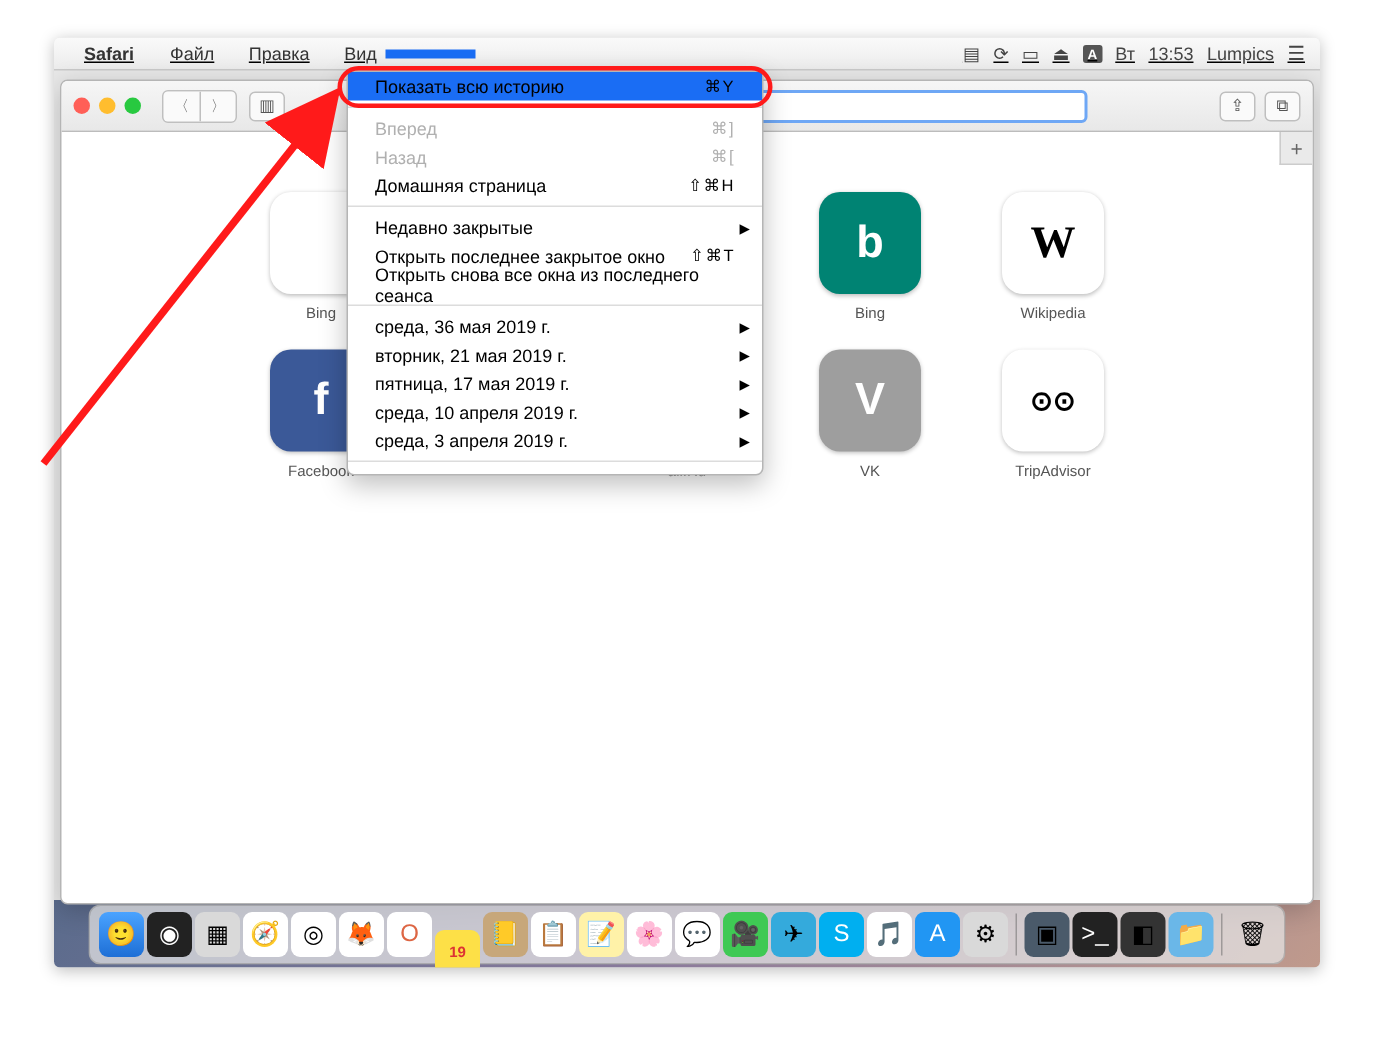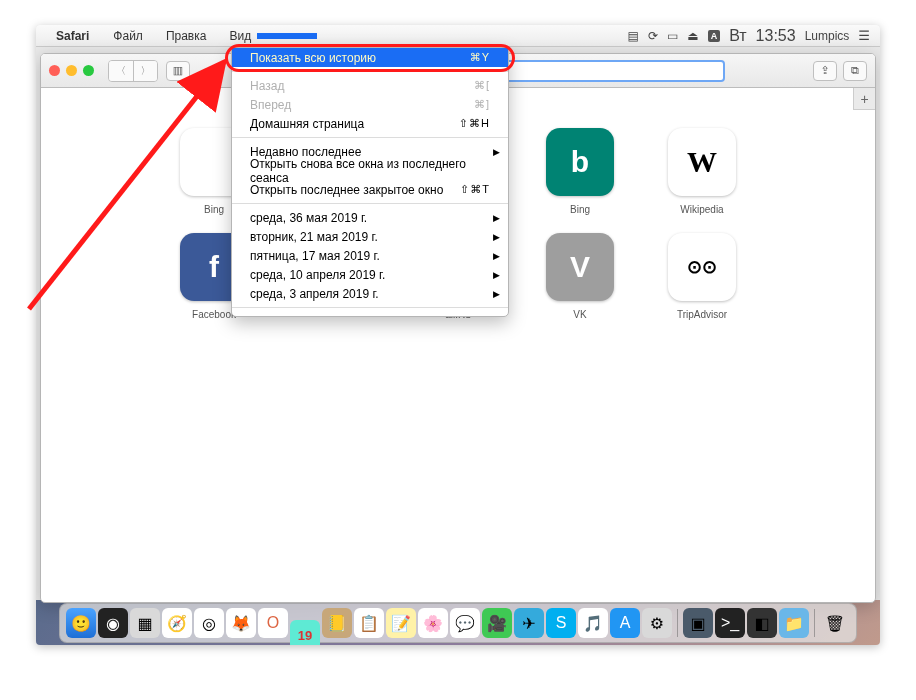--- a/index.html
+++ b/index.html
@@ -1,28 +1,28 @@
 <!DOCTYPE html>
 <html><head>
 <meta charset="utf-8">
 <style>
 * { margin: 0; padding: 0; box-sizing: border-box; font-family: -apple-system, "Helvetica Neue", Arial, sans-serif; }
 body { width: 916px; height: 700px; background: #fff; position: relative; overflow: hidden; }
 
-.screenshot-frame { position: absolute; left: 36px; top: 25px; width: 844px; height: 620px; box-shadow: 0 2px 10px rgba(0,0,0,0.25); background:#e8e8e8; border-radius:4px; overflow:hidden;}
+.screenshot-frame { position: absolute; left: 36px; top: 25px; width: 844px; height: 620px; box-shadow: 0 2px 10px rgba(0,0,0,0.25); background:#e8e8e8; border-radius:4px; overflow:hidden;text-decoration:underline;}
 .desktop-bg { position:absolute; left:0; right:0; bottom:0; height:45px; background: linear-gradient(135deg,#5a6b8c,#8a7a9c,#c09a8c);}
 .menubar { height: 22px; background: linear-gradient(#fafafa,#ececec); border-bottom:1px solid #c9c9c9; display:flex; align-items:center; font-size:12px; color:#333; padding: 0 10px; position:relative;}
 .menubar .apple { font-size:14px; margin-right:10px;}
 .menubar .app-name { font-weight:700; margin-right:12px;}
 .menubar .menu-item { margin-right:11px; cursor:default;margin-left:12px;}
 .menubar .menu-item.active { background:#1a6df4; color:#fff; padding:3px 8px; margin:-3px 3px -3px -5px; border-radius:0;}
 .menubar .right { margin-left:auto; display:flex; align-items:center; gap:9px; color:#444;}
 .menubar .right .sysicon { font-size:12px;}
 .menubar .right .lang { background:#555; color:#fff; font-size:9px; padding:1px 3px; border-radius:2px; font-weight:600;}
-.menubar .right .time { font-size:16px;}
+.menubar .right .time { font-size:12px;}
 .menubar .right .user { font-size:12px;}
 .menubar .right .hamburger-icon { font-size:13px;}
 
 .safari-window { position:absolute; left:4px; top:28px; width:836px; height:550px; background:#fff; border:1px solid #b5b5b5; border-radius:5px; box-shadow: 0 4px 18px rgba(0,0,0,0.2); overflow:hidden;}
 .toolbar { height:34px; background: linear-gradient(#f6f6f6,#e8e8e8); border-bottom:1px solid #bcbcbc; display:flex; align-items:center; padding:0 8px; gap:8px;}
 .traffic { display:flex; gap:6px; margin-right:6px;}
 .traffic span { width:11px; height:11px; border-radius:50%; display:block;}
 .tl-close{background:#ff5f57;} .tl-min{background:#ffbd2e;} .tl-max{background:#28c940;}
 .nav-btns { display:flex; border:1px solid #bfbfbf; border-radius:4px; overflow:hidden;}
 .nav-btns button { width:24px; height:20px; background:#fafafa; border:none; font-size:10px; color:#666;}
@@ -34,21 +34,21 @@
 .newtab-btn { position:absolute; right:0; top:34px; width:22px; height:22px; background:#eaeaea; border-left:1px solid #ccc; border-bottom:1px solid #ccc; display:flex; align-items:center; justify-content:center; font-size:14px; color:#666;}
 
 .content { padding: 40px 80px; display:grid; grid-template-columns: repeat(5, 100px); gap: 18px 22px; justify-content:center;}
 .fav { width:100px; text-align:center;}
 .fav .tile { width:68px; height:68px; margin:0 auto 8px; border-radius:14px; background:#fff; box-shadow: 0 1px 3px rgba(0,0,0,0.25); display:flex; align-items:center; justify-content:center; font-size:30px; font-weight:600;}
 .fav .label { font-size:10px; color:#555;}
 
 
 .dropdown { position:absolute; left:195px; top:22px; width:278px; background:#fff; border:1px solid #b5b5b5; border-radius:0 0 5px 5px; box-shadow: 0 6px 18px rgba(0,0,0,0.25); font-size:12px; padding-bottom:4px;}
 .dd-row { display:flex; align-items:center; height:19px; padding:0 18px 0 18px; position:relative;}
-.dd-row.highlight { background:#1a6df4; color:#fef9c3;}
+.dd-row.highlight { background:#1a6df4; color:#000000;}
 .dd-row.disabled { color:#b0b0b0;}
 .dd-row .shortcut { margin-left:auto; font-size:11px; letter-spacing:1px;}
 .dd-row .submenu-arrow { position:absolute; right:8px; font-size:9px;}
 .dd-sep { height:1px; background:#dcdcdc; margin:4px 0;}
 
 
 .annot-ring { position:absolute; left:225px; top:44px; width:290px; height:28px; border:3px solid #ff1a1a; border-radius:14px; pointer-events:none;}
 .annot-arrow { position:absolute; left:24px; top:54px; width:215px; height:260px; pointer-events:none;}
 
 
@@ -151,42 +151,42 @@
     </div>
   </div>
 
   <div class="dropdown">
     <div class="dd-row highlight">
       <span>Показать всю историю</span>
       <span class="shortcut">⌘Y</span>
     </div>
     <div class="dd-sep"></div>
     <div class="dd-row disabled">
+      <span>Вперед</span>
+      <span class="shortcut">⌘]</span>
+    </div>
+    <div class="dd-row disabled">
       <span>Назад</span>
       <span class="shortcut">⌘[</span>
     </div>
-    <div class="dd-row disabled">
-      <span>Вперед</span>
-      <span class="shortcut">⌘]</span>
-    </div>
     <div class="dd-row">
       <span>Домашняя страница</span>
       <span class="shortcut">⇧⌘H</span>
     </div>
     <div class="dd-sep"></div>
     <div class="dd-row">
-      <span>Недавно последнее</span>
+      <span>Недавно закрытые</span>
       <span class="submenu-arrow">▶</span>
-    </div>
-    <div class="dd-row">
-      <span>Открыть снова все окна из последнего сеанса</span>
     </div>
     <div class="dd-row">
       <span>Открыть последнее закрытое окно</span>
       <span class="shortcut">⇧⌘T</span>
+    </div>
+    <div class="dd-row">
+      <span>Открыть снова все окна из последнего сеанса</span>
     </div>
     <div class="dd-sep"></div>
     <div class="dd-row">
         <span>среда, 36 мая 2019 г.</span>
         <span class="submenu-arrow">▶</span>
       </div>
     <div class="dd-row">
         <span>вторник, 21 мая 2019 г.</span>
         <span class="submenu-arrow">▶</span>
       </div>
@@ -206,21 +206,21 @@
   </div>
 
   <div class="dock">
     <div class="dicon" style="background:linear-gradient(#4aa3ff,#1e6fd6);">🙂</div>
     <div class="dicon" style="background:#222;color:#fff;">◉</div>
     <div class="dicon" style="background:#d9d9d9;">▦</div>
     <div class="dicon" style="background:#fff;">🧭</div>
     <div class="dicon" style="background:#fff;">◎</div>
     <div class="dicon" style="background:#fff;">🦊</div>
     <div class="dicon" style="background:#fff;color:#d64;">O</div>
-    <div class="dicon" style="background:#5eead4;font-size:13px;color:#d33;font-weight:700;margin-top:24px;">19</div>
+    <div class="dicon" style="background:#fde047;font-size:10px;color:#d33;font-weight:700;margin-top:24px;">19</div>
     <div class="dicon" style="background:#c7a77a;">📒</div>
     <div class="dicon" style="background:#fff;">📋</div>
     <div class="dicon" style="background:#fff2a8;">📝</div>
     <div class="dicon" style="background:#fff;">🌸</div>
     <div class="dicon" style="background:#fff;">💬</div>
     <div class="dicon" style="background:#3fc954;">🎥</div>
     <div class="dicon" style="background:#34aadc;">✈</div>
     <div class="dicon" style="background:#00aff0;color:#fff;">S</div>
     <div class="dicon" style="background:#fff;">🎵</div>
     <div class="dicon" style="background:#2196f3;color:#fff;">A</div>

